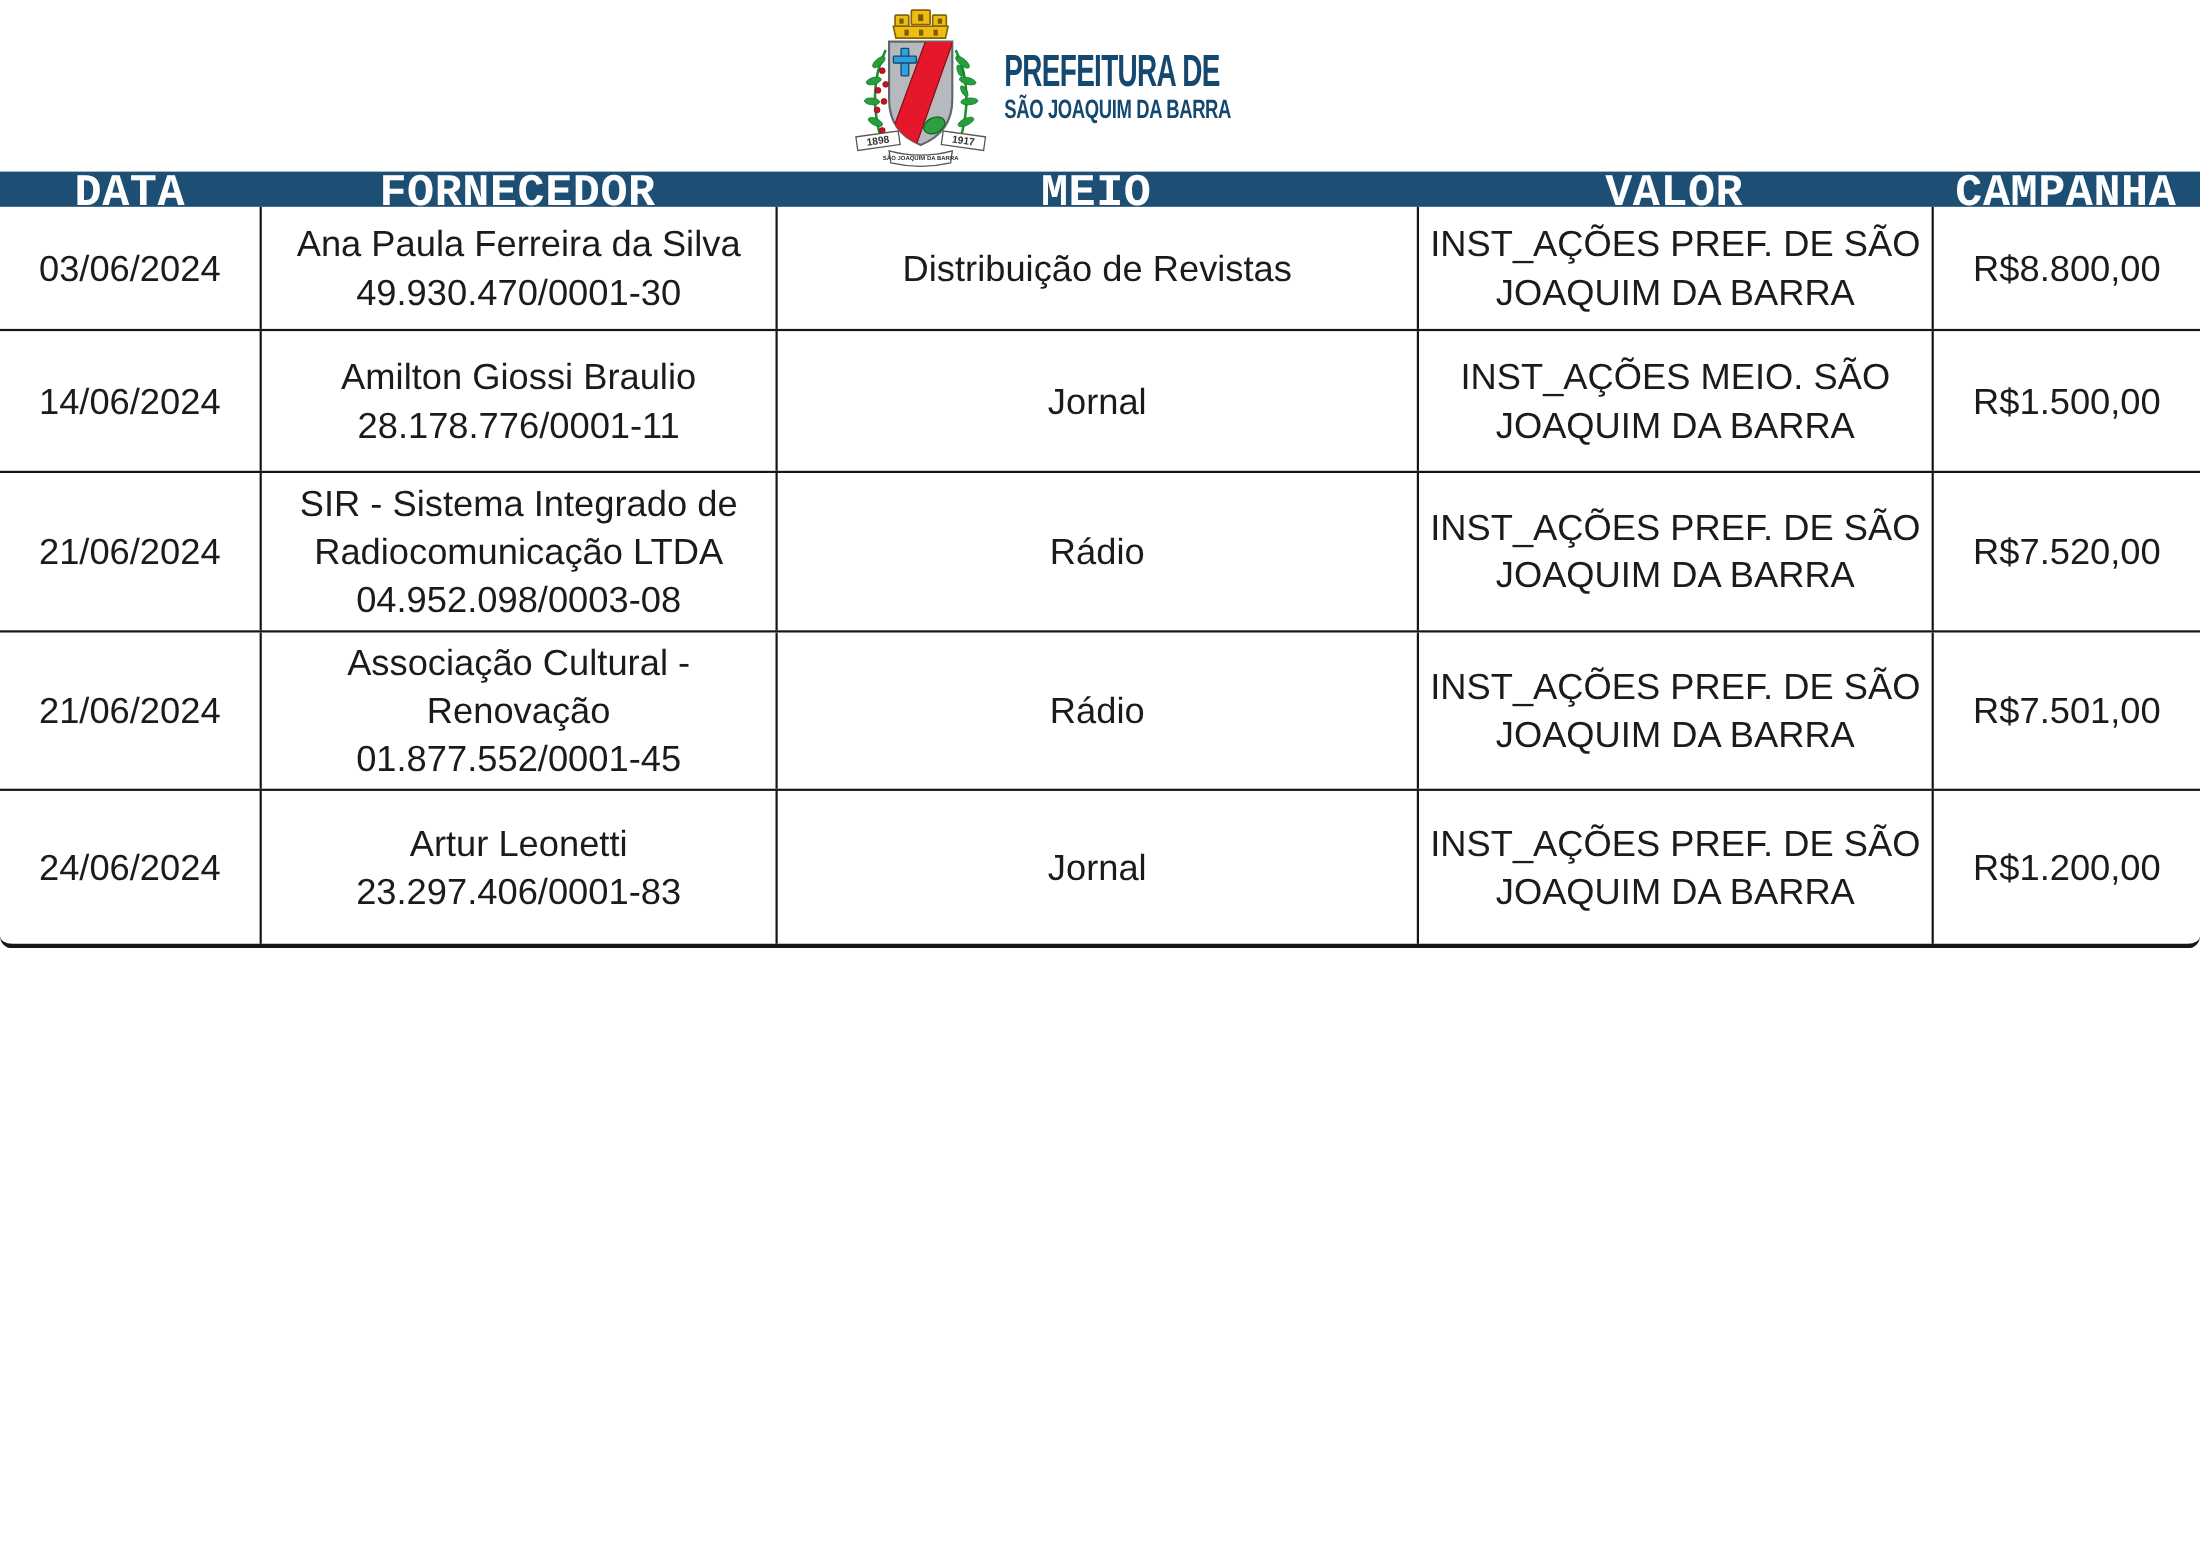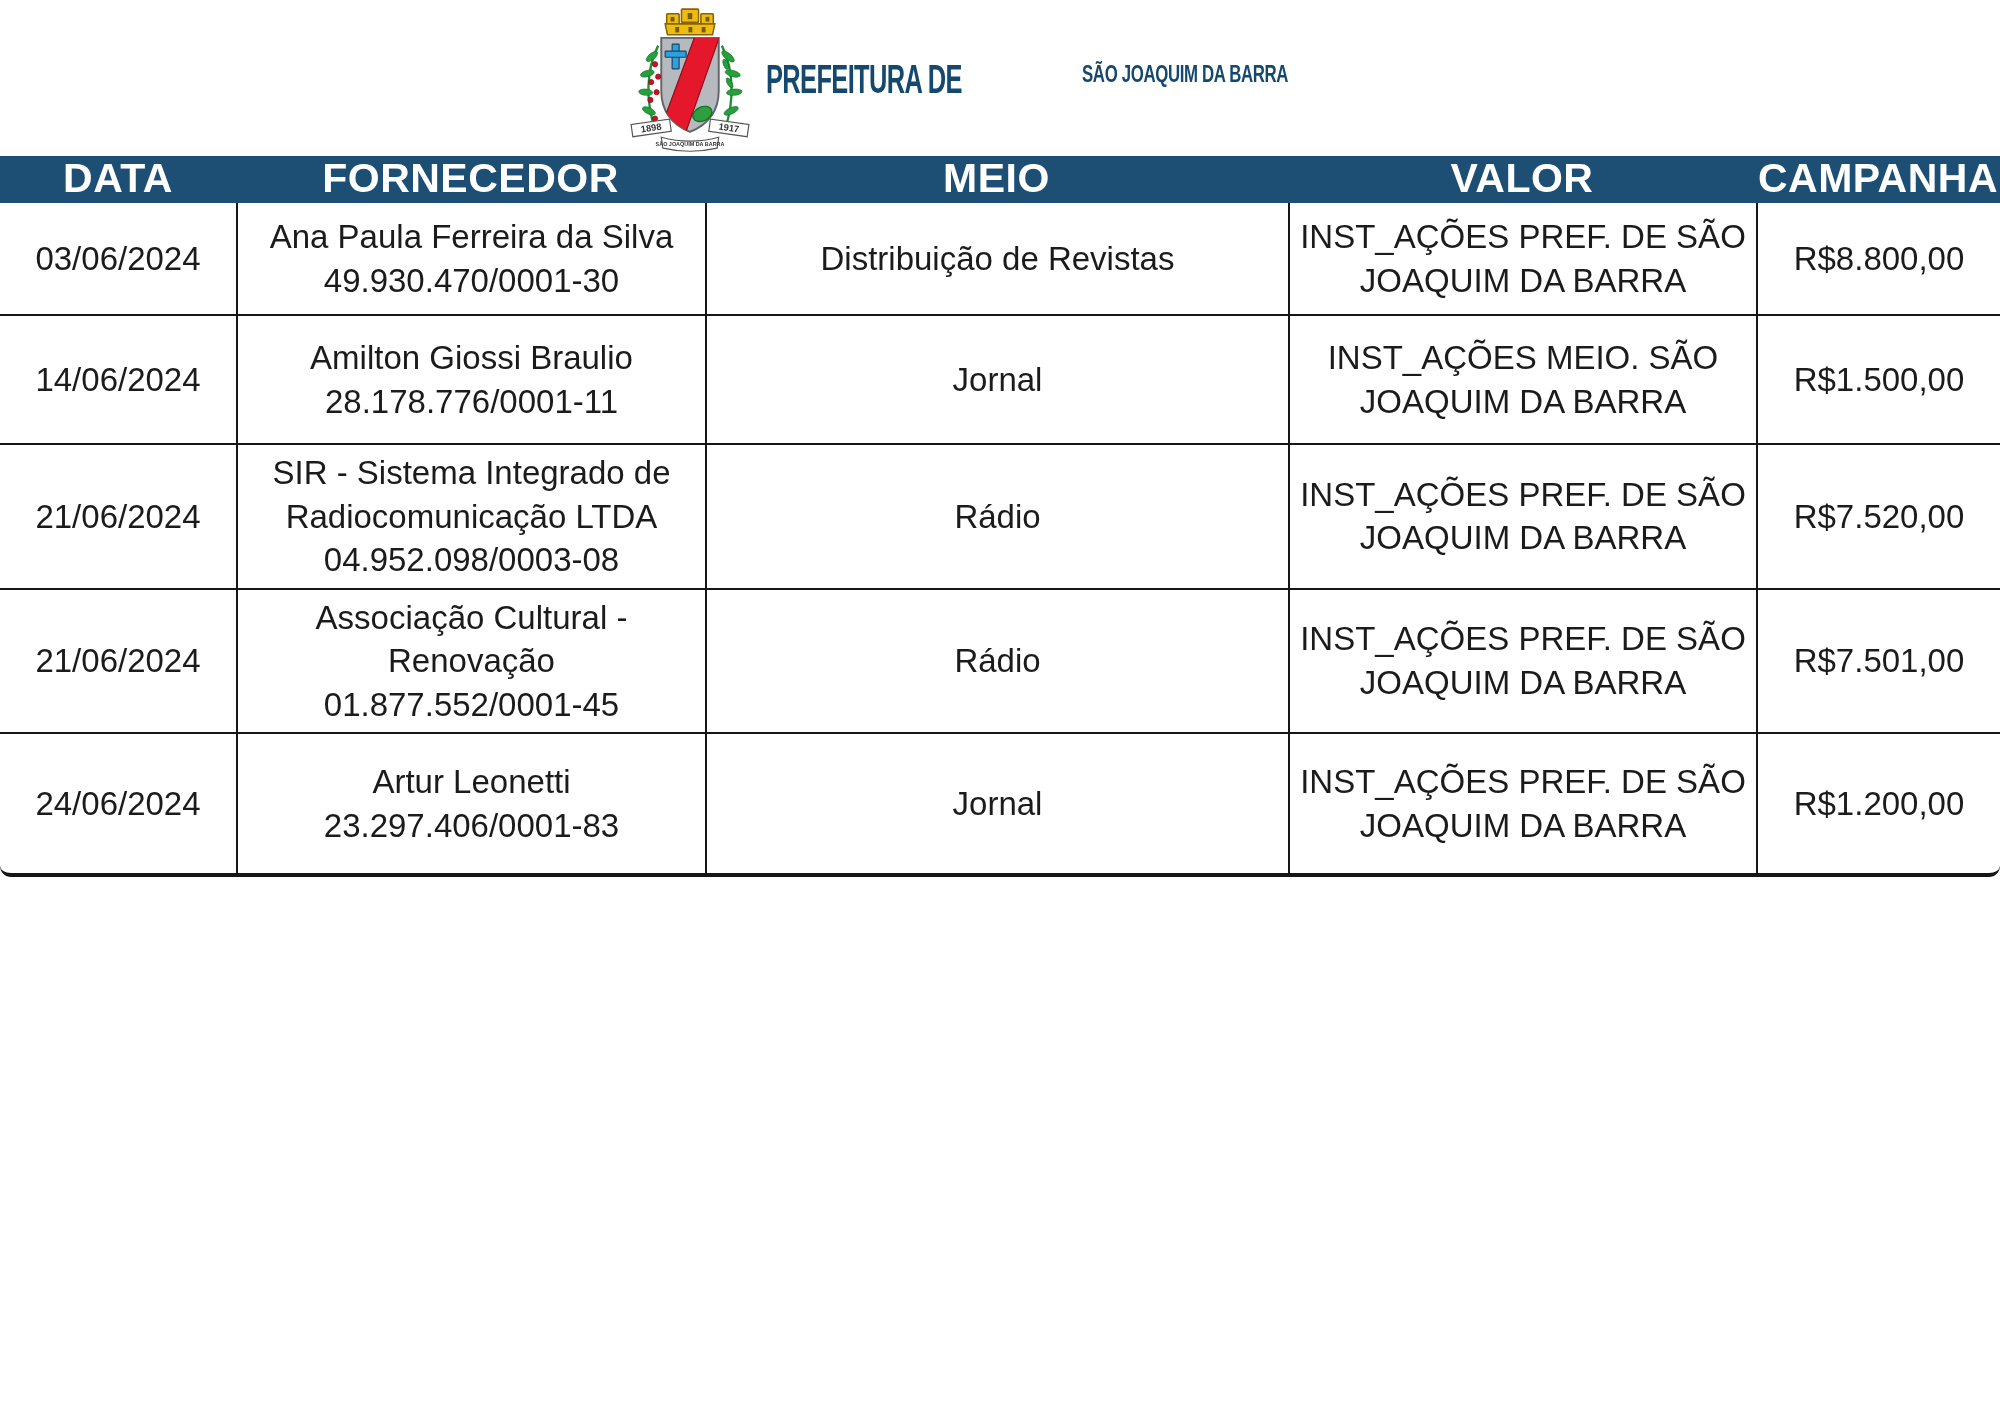--- a/index.html
+++ b/index.html
@@ -25,21 +25,21 @@
     height:156px;
     display:flex;
     justify-content:center;
     align-items:center;
     padding-top:2px;
   }
   .crest{width:132px;height:148px;flex:0 0 auto;}
   .org-text{
     margin-left:10px;
     display:flex;
-    flex-direction:row;
+    flex-direction:column;
     justify-content:center;
   }
   .org-line1{
     font-weight:bold;
     font-size:41px;
     line-height:1.0;
     color:var(--logo-navy);
     transform:scaleX(0.62);
     transform-origin:left center;
     white-space:nowrap;
@@ -58,21 +58,22 @@
   }
 
   
   .grid-cols{
     display:grid;
     grid-template-columns:236px 469px 583px 468px 244px;
   }
   .thead{
     background:var(--header-bg);
     color:var(--header-fg);
-    height:47px;
+    height:32px;
+    font-family:Liberation Mono, monospace;
   }
   .thead .hcell{
     display:flex;
     align-items:center;
     justify-content:center;
     font-weight:bold;
     font-size:41px;
     letter-spacing:0.5px;
     line-height:1;
     padding-bottom:2px;

